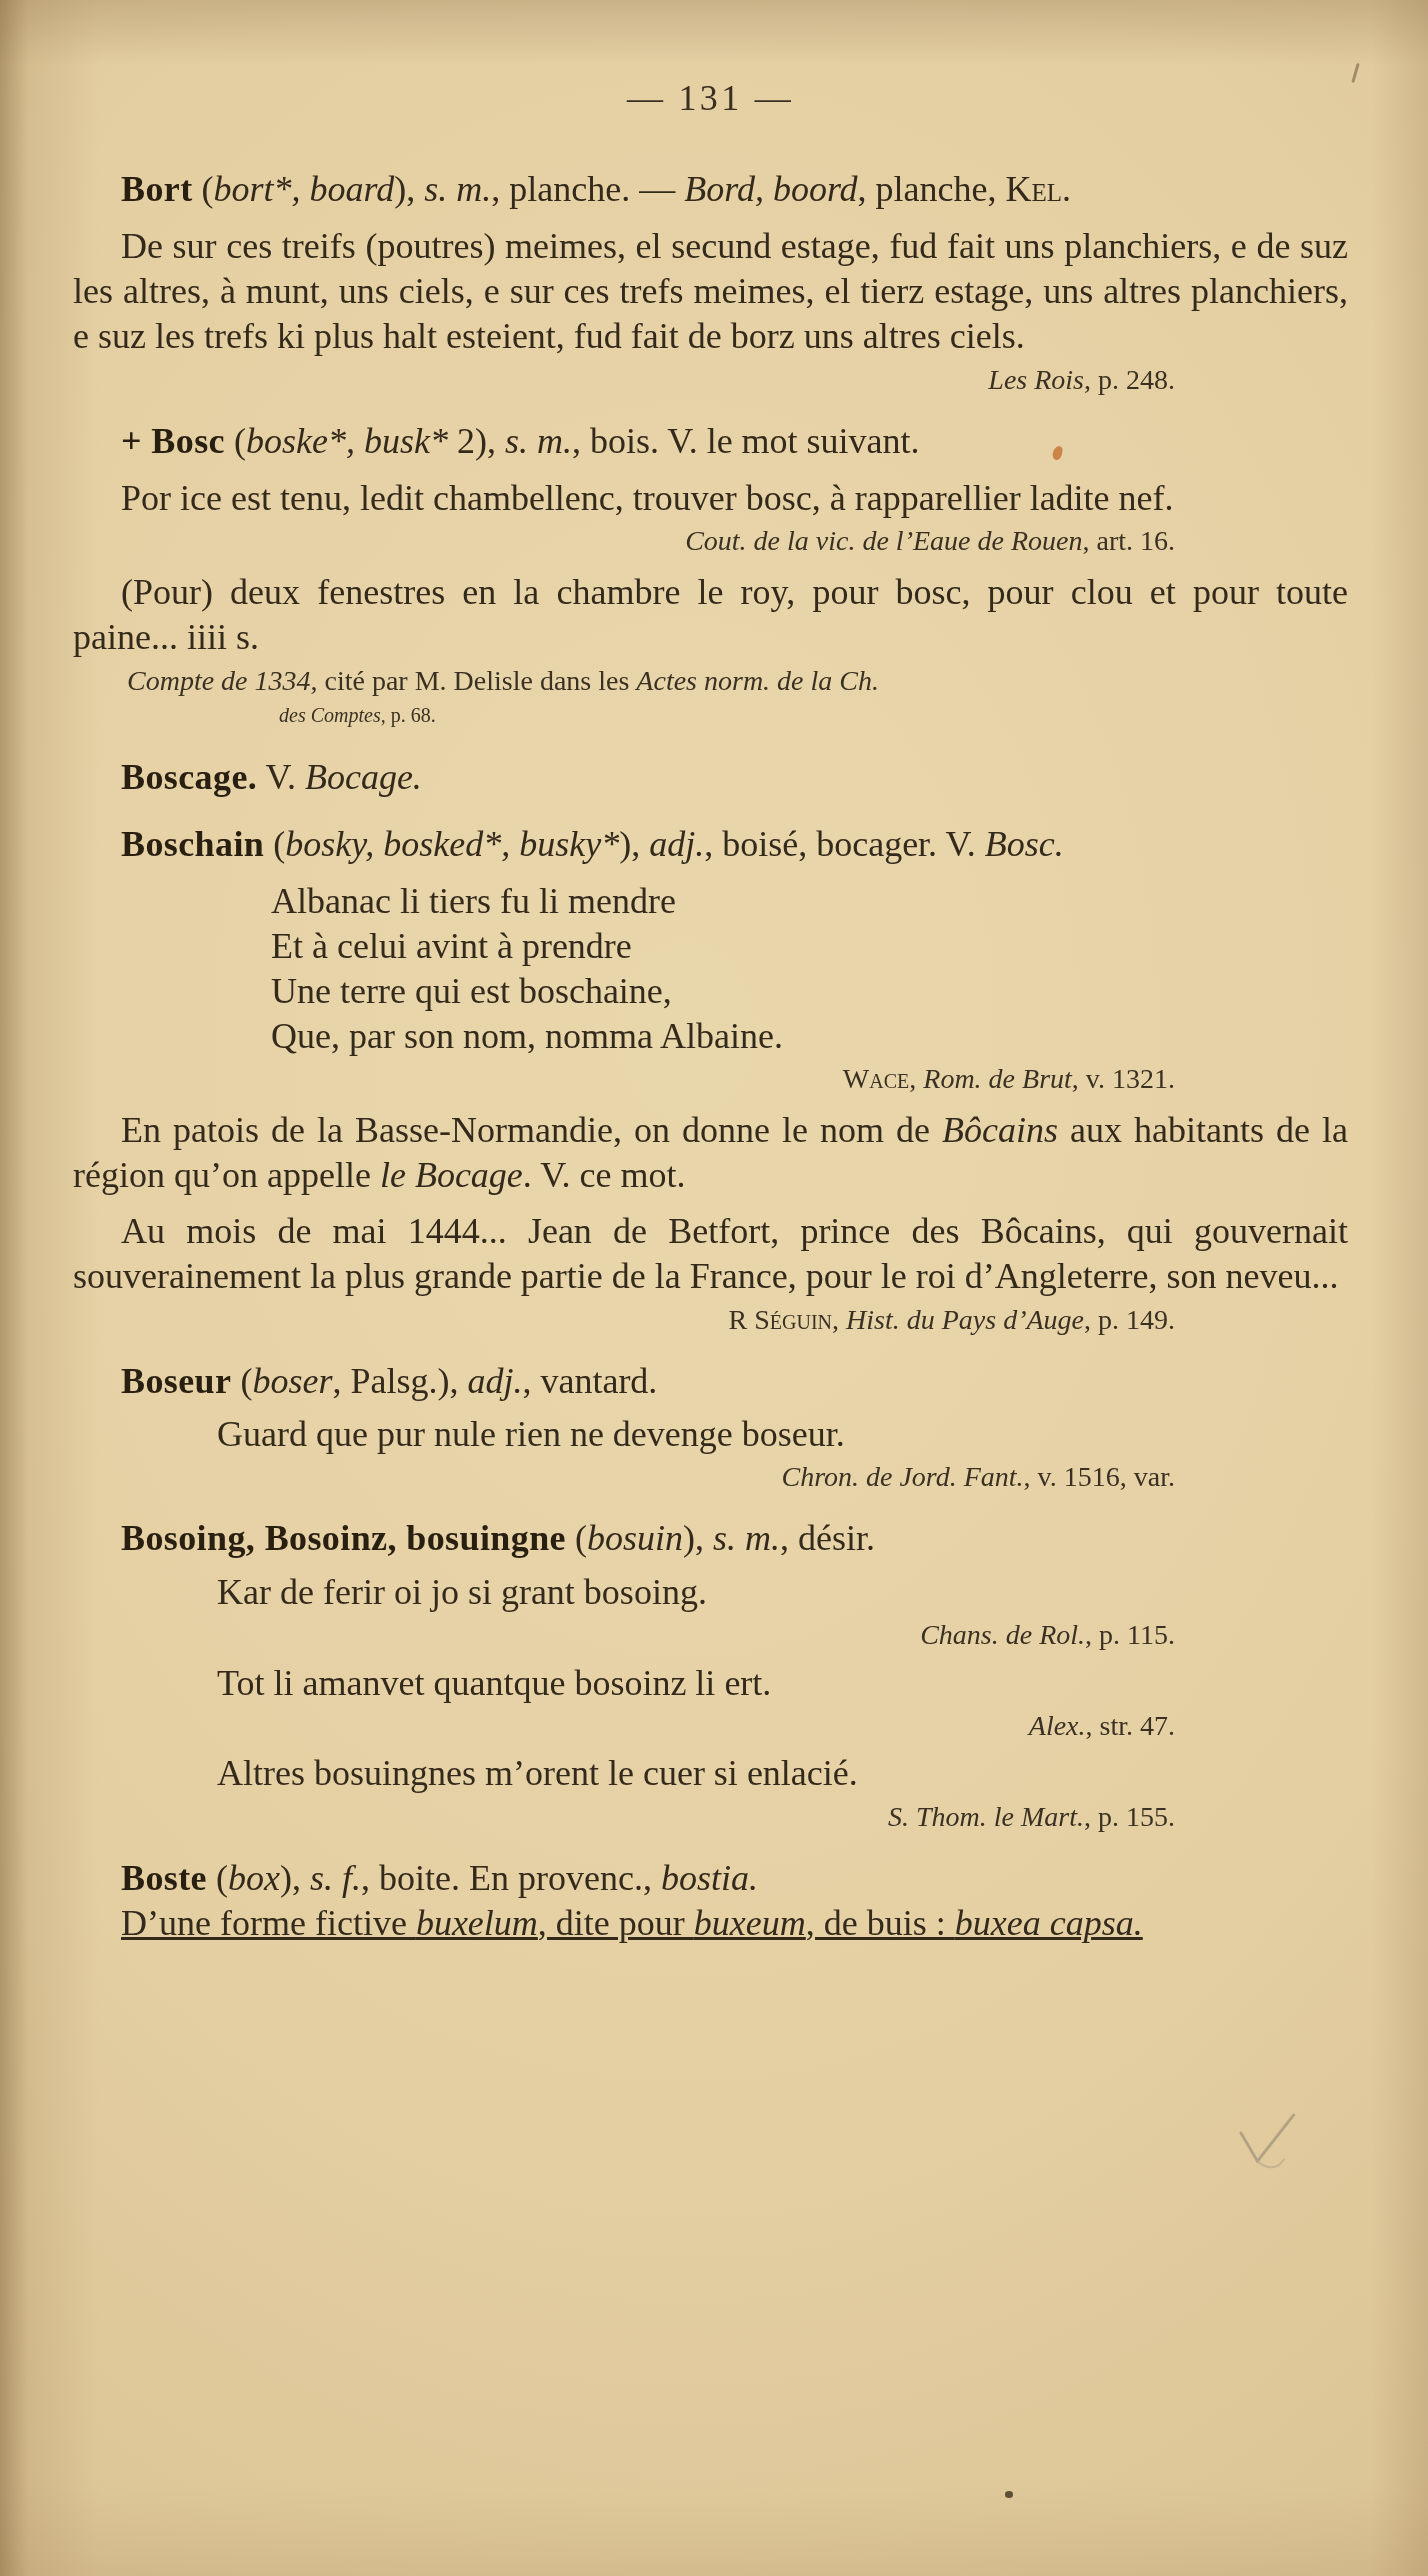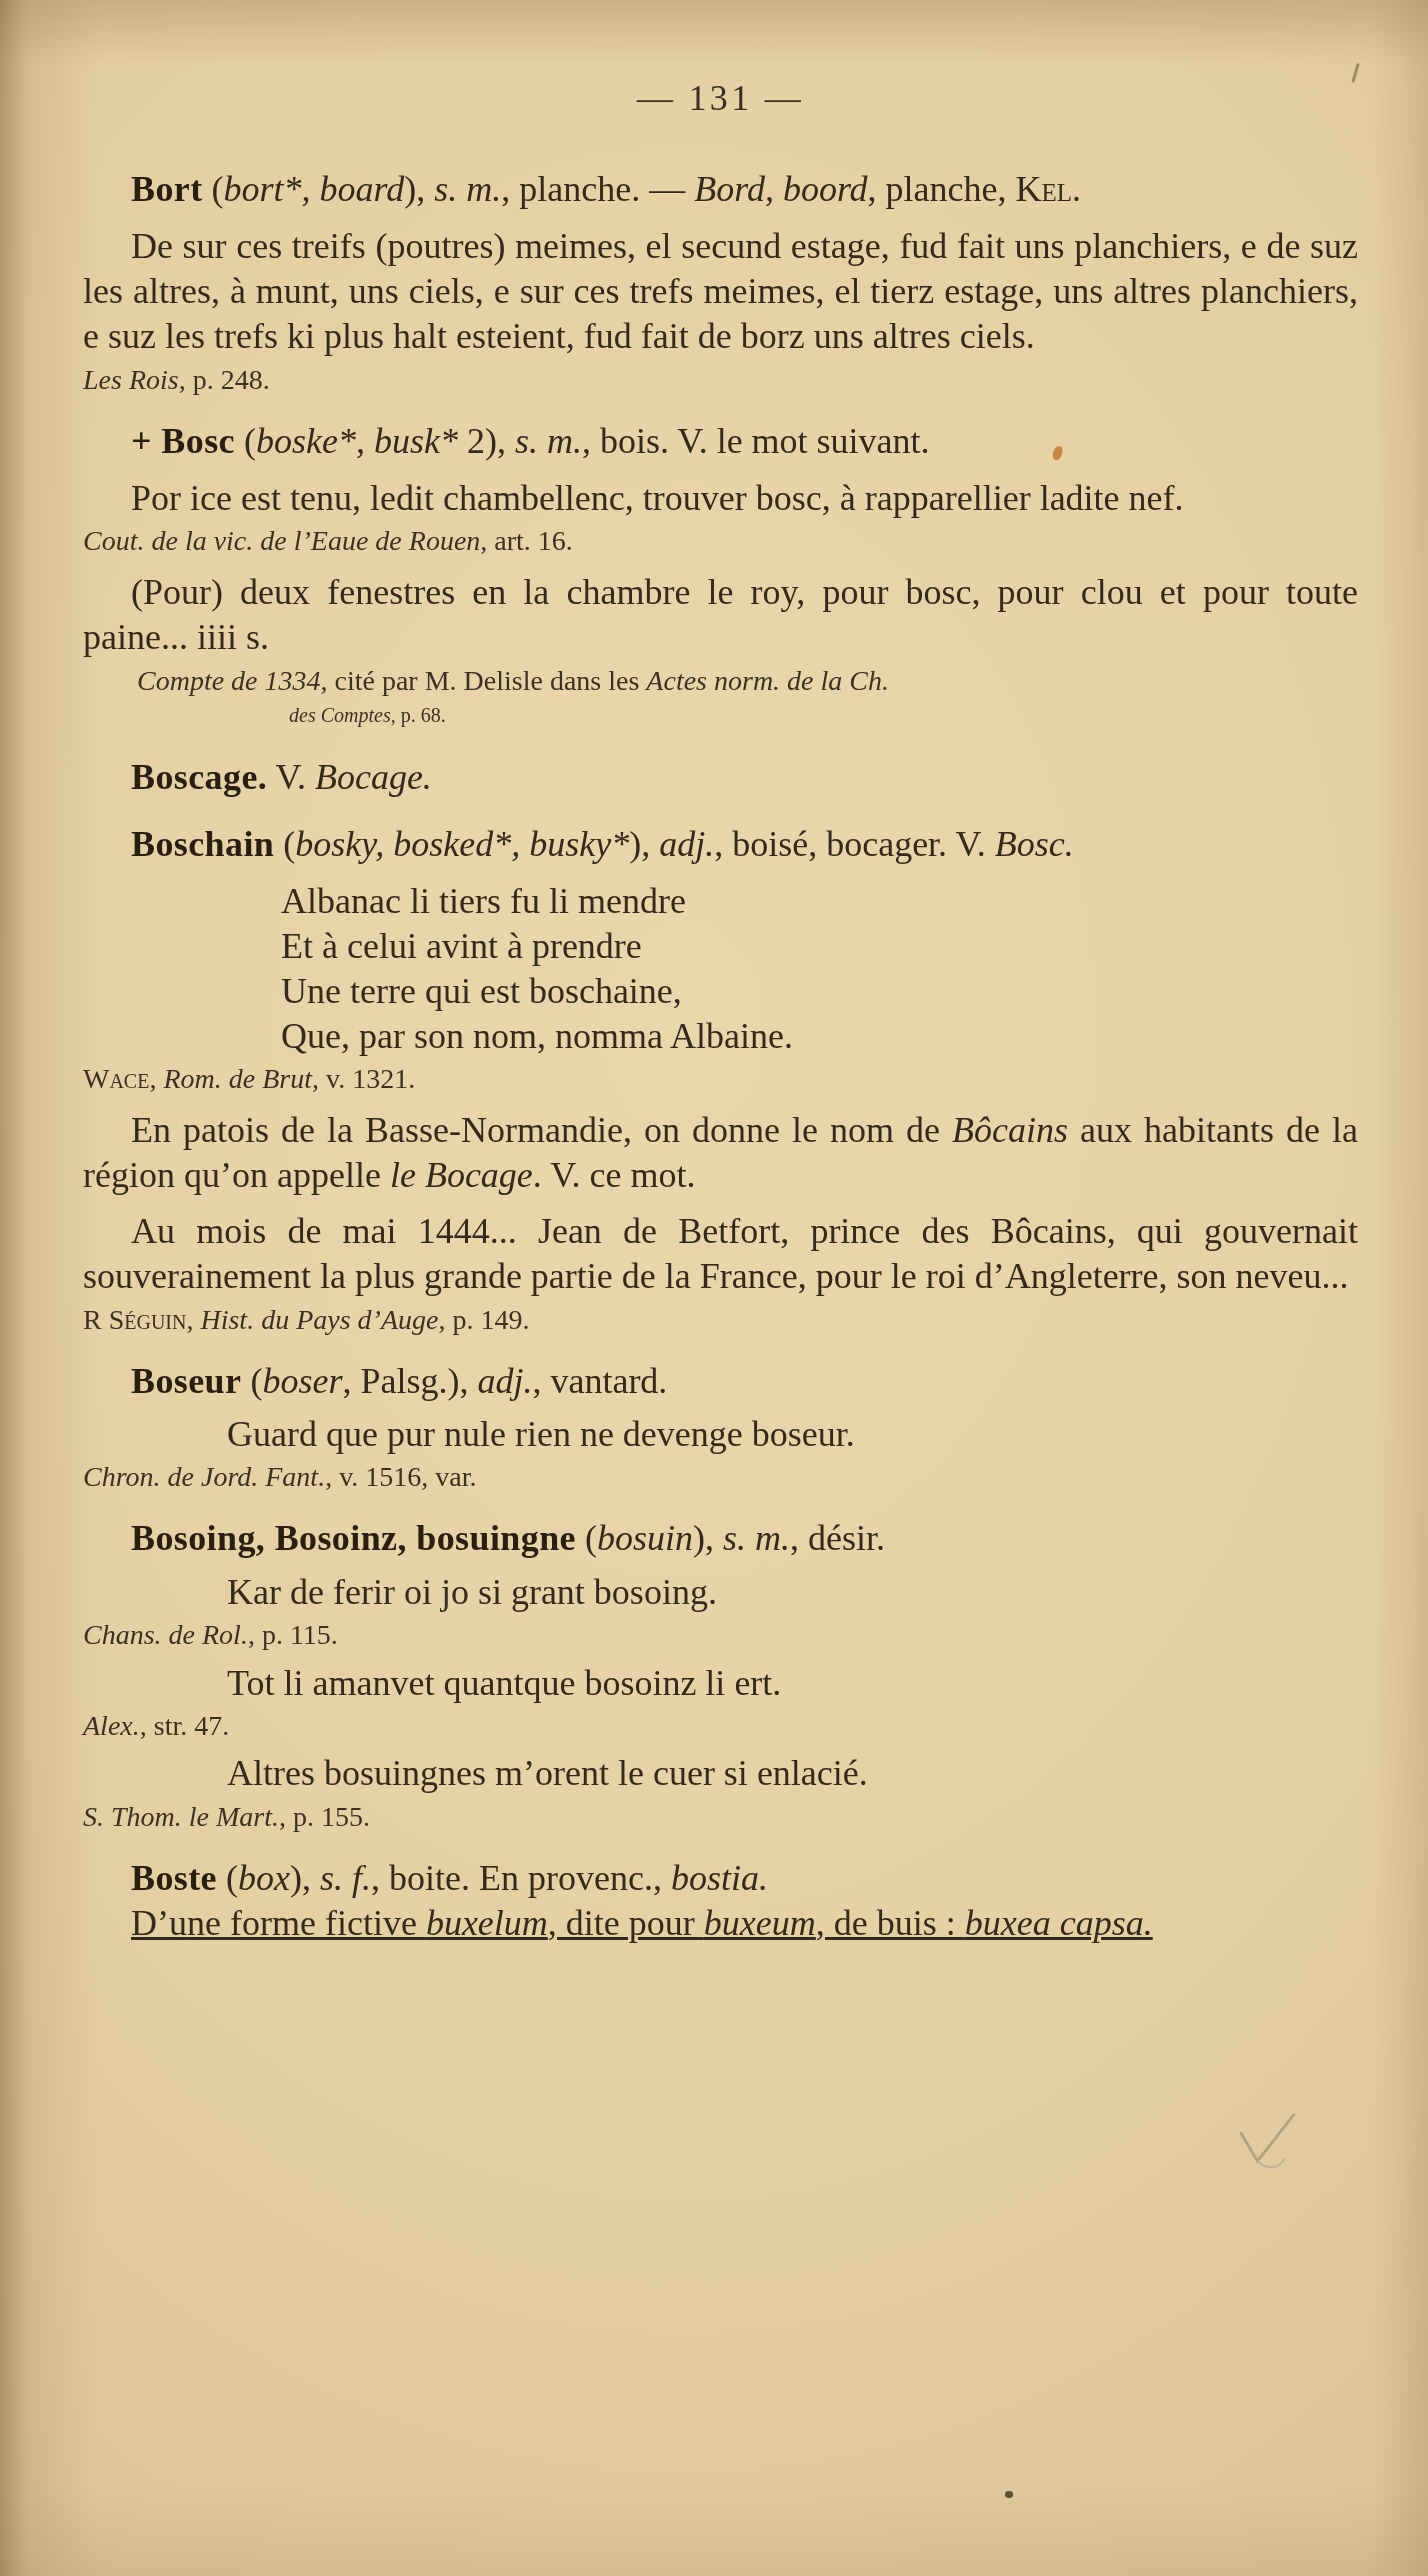--- a/index.html
+++ b/index.html
@@ -13,40 +13,40 @@
     width: 1429px; height: 2576px;
     color: #342a1c;
     background:
       linear-gradient(90deg, rgba(125,95,55,0.50) 0px, rgba(160,130,85,0.22) 28px, rgba(0,0,0,0) 99px),
       linear-gradient(180deg, rgba(140,110,70,0.30) 0px, rgba(0,0,0,0) 66px),
       linear-gradient(270deg, rgba(150,120,80,0.25) 0px, rgba(0,0,0,0) 58px),
       linear-gradient(0deg, rgba(150,118,72,0.15) 0px, rgba(0,0,0,0) 91px),
       radial-gradient(ellipse 115% 85% at 48% 40%, #e9d7ac 0%, #e4cfa2 52%, #d5bc8d 100%);
   }
   .content {
-    position: absolute; left: 83px; top: 76px; width: 1275px;
+    position: absolute; left: 73px; top: 76px; width: 1275px;
     font-size: 36px; line-height: 45px;
   }
   .pageno {
     text-align: center;
     font-size: 36px;
     letter-spacing: 3.3px;
     margin-bottom: 46px;
     color: #3a2f20;
   }
   .entry-head { margin-top: 22px; text-indent: 48px; text-align: justify; }
   .first-entry { margin-top: 4px; }
   .quote-para  { margin-top: 12px; text-indent: 48px; text-align: justify; }
   .para        { margin-top: 11.6px; text-indent: 48px; text-align: justify; }
   .para-tight  { margin-top: 0; text-indent: 48px; text-align: justify; text-decoration: underline; }
   .quote-line  { margin-top: 8.3px; margin-left: 144px; }
   .verse       { margin-top: 12px; margin-left: 198px; }
   .cite {
     font-size: 28px; line-height: 35px;
-    text-align: left; padding-right: 173px;
+    text-align: right; padding-right: 173px;
     margin-top: 2.5px; margin-bottom: 1.7px;
     color: #3b3123;
   }
   .cite-hang1 {
     font-size: 28px; line-height: 35px;
     margin-left: 54px; margin-top: 2.5px;
     color: #3b3123;
   }
   .cite-hang2 {
     font-size: 20px; line-height: 35px;

